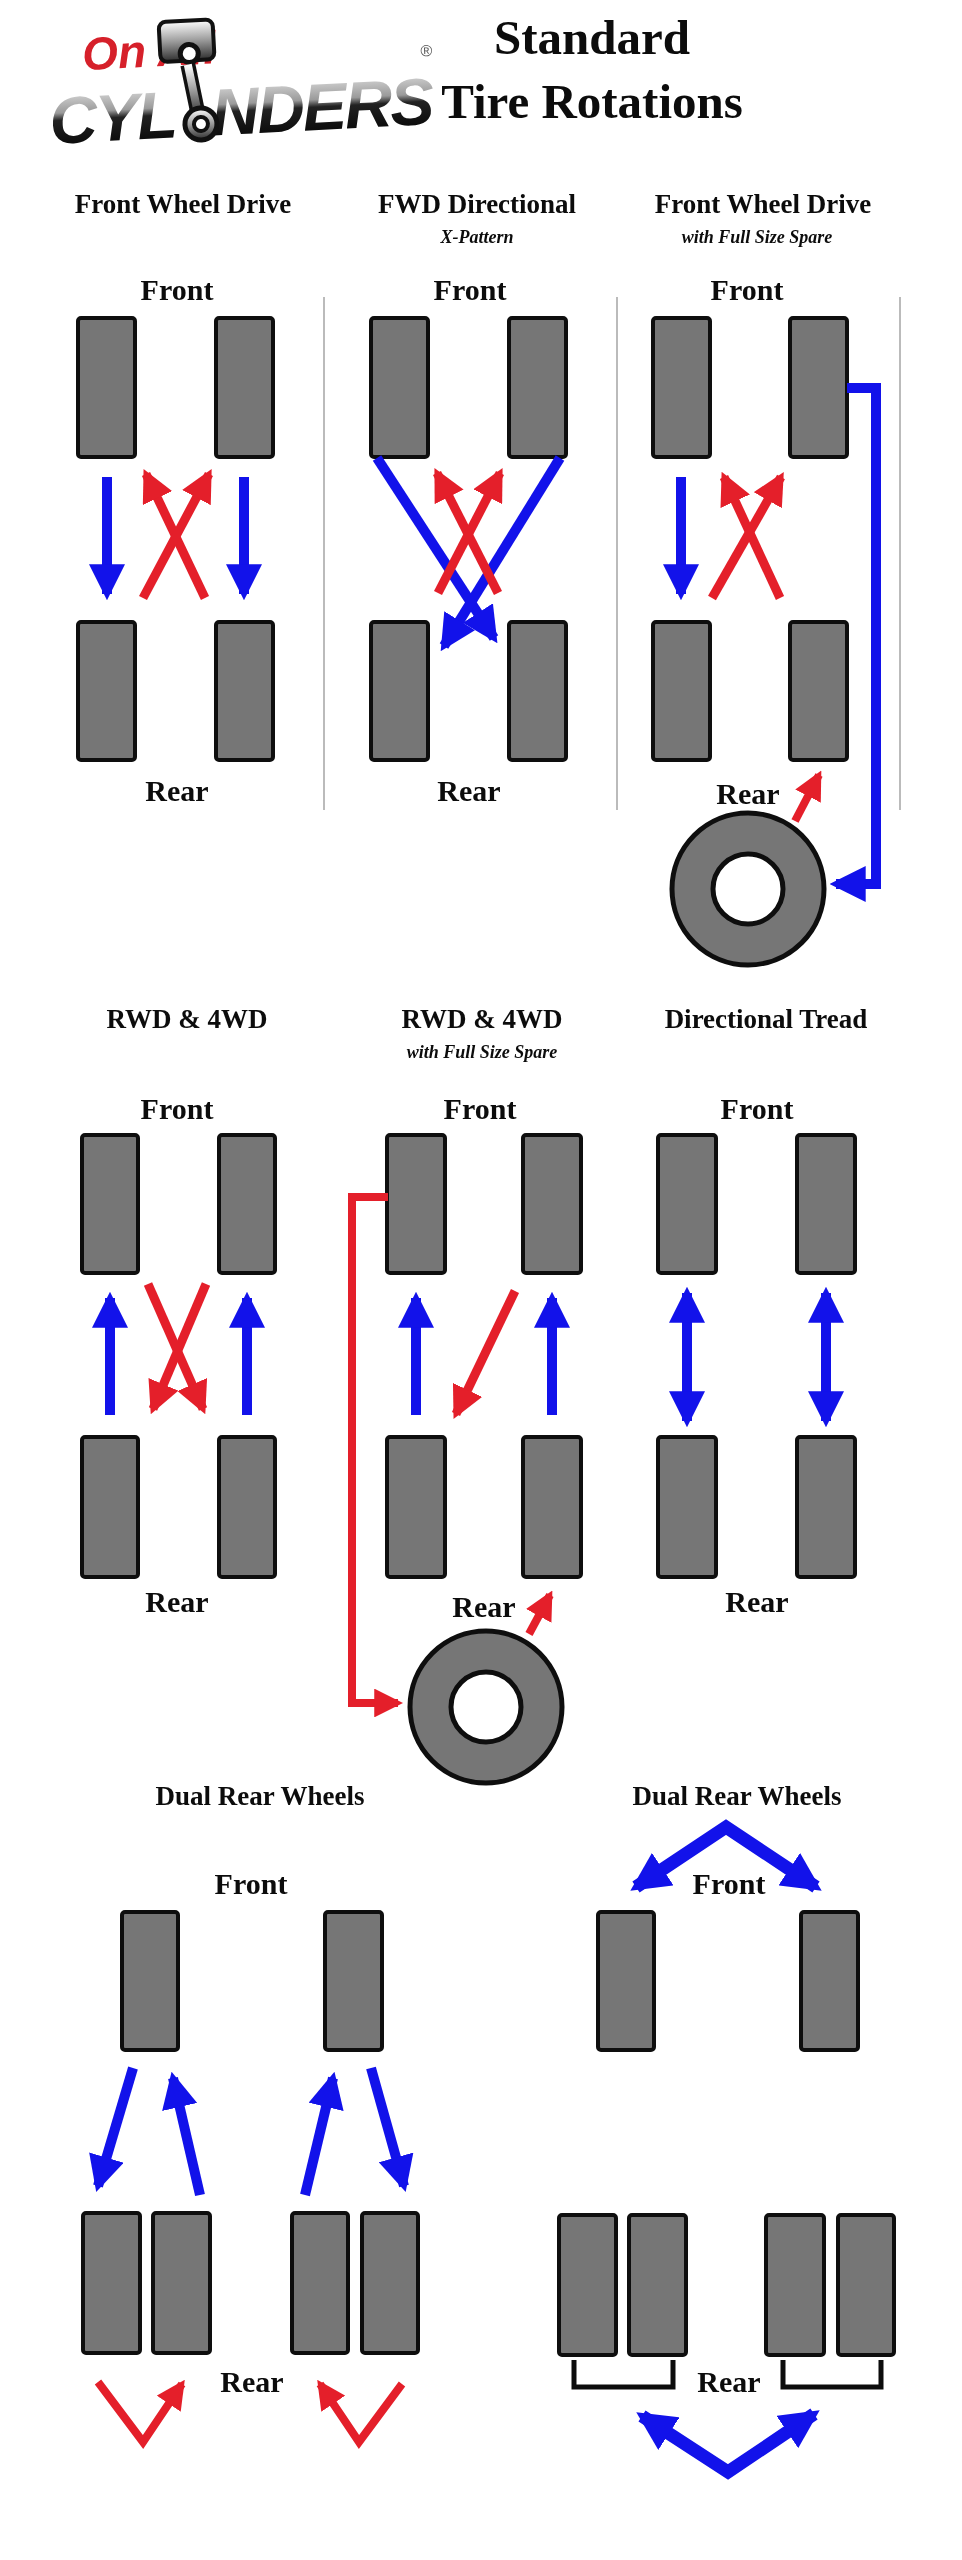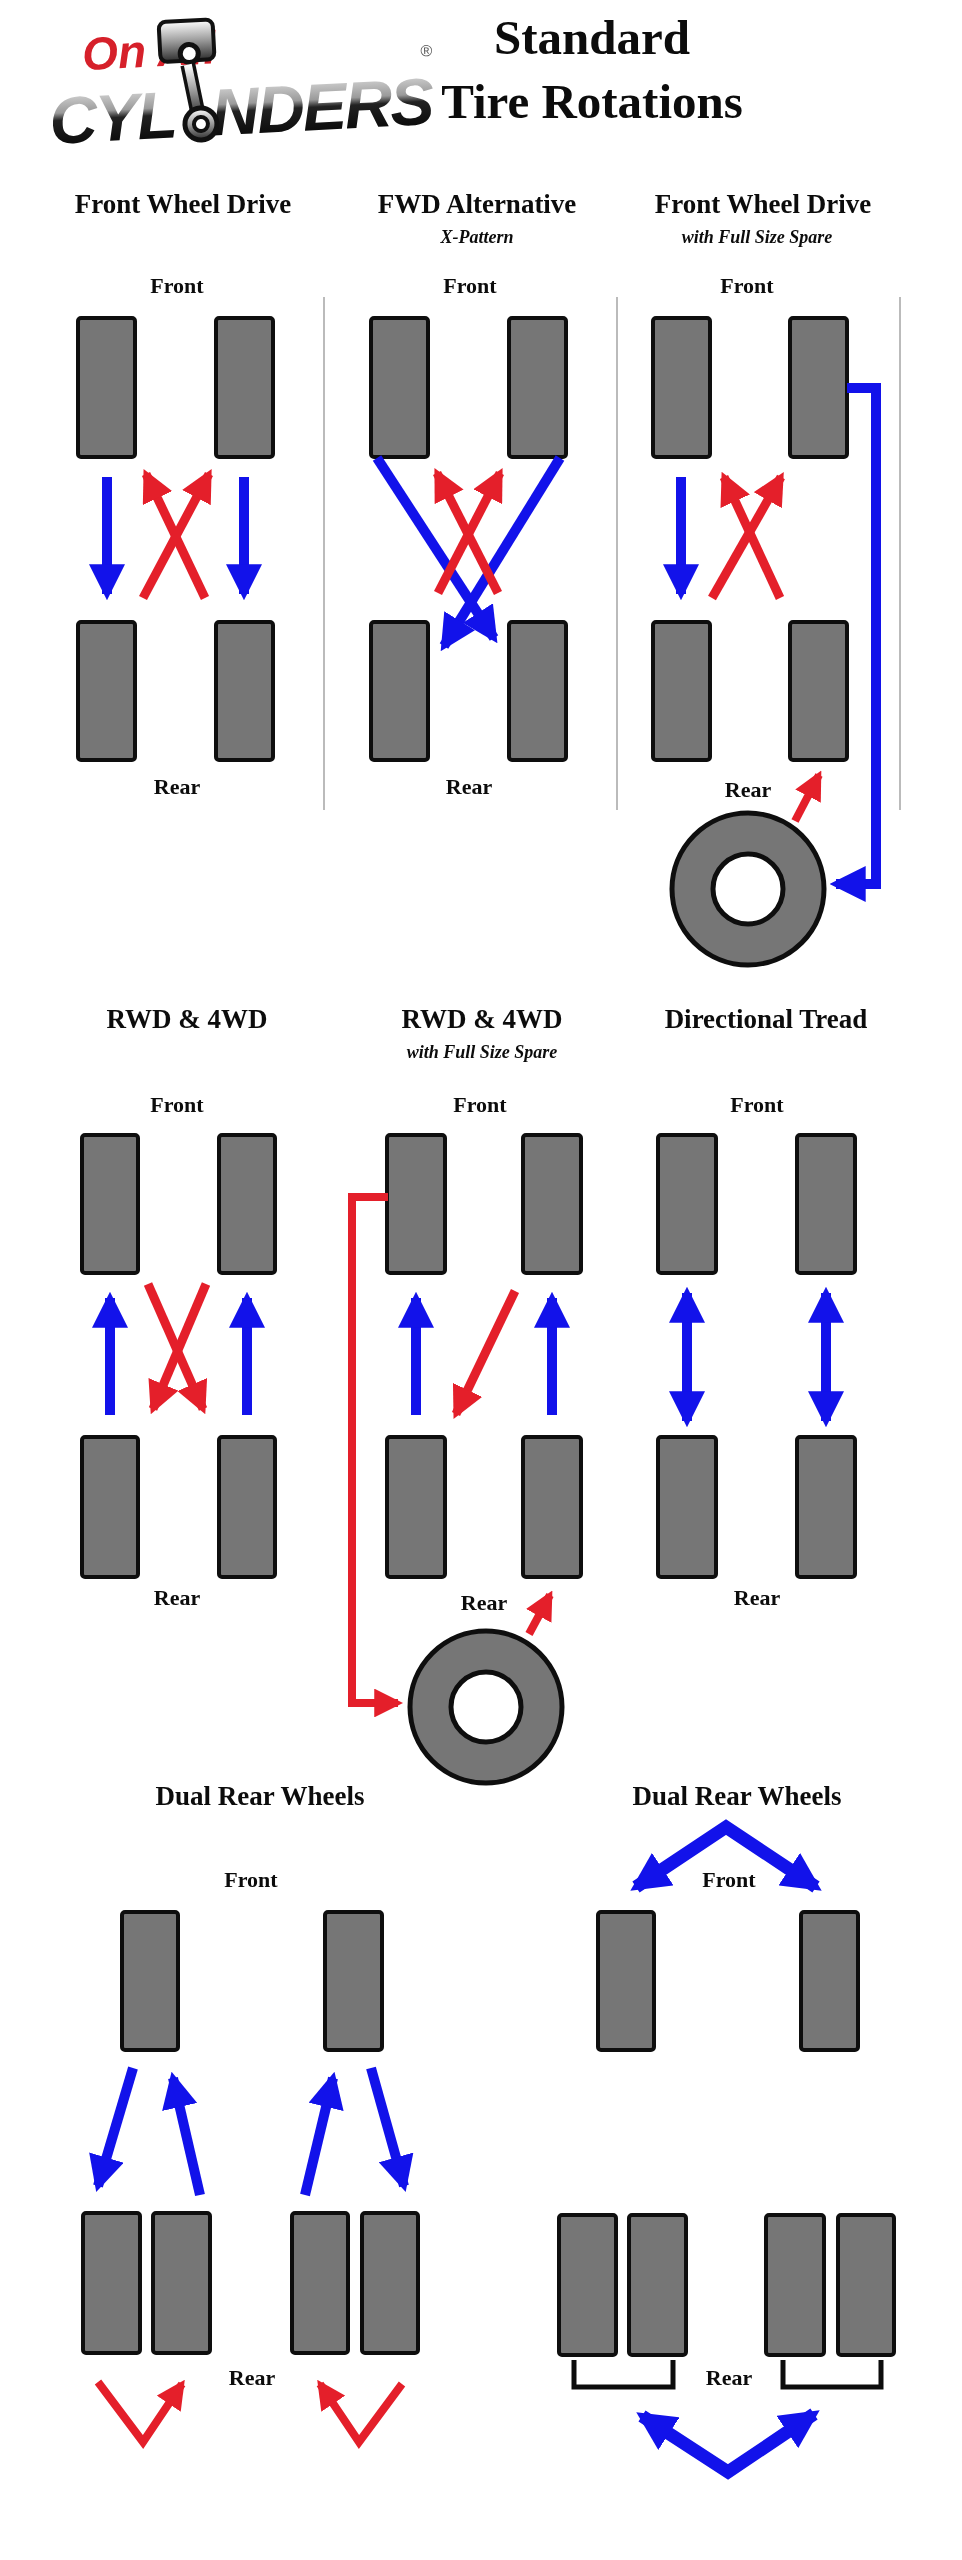--- a/index.html
+++ b/index.html
@@ -3,21 +3,21 @@
 <meta charset="utf-8">
 <style>
   html,body{margin:0;padding:0;background:#fff;}
   #canvas{position:relative;width:962px;height:2560px;background:#fff;overflow:hidden;
           font-family:"Liberation Serif","DejaVu Serif",serif;}
   .lbl{position:absolute;transform:translateX(-50%);white-space:nowrap;color:#0c0c0c;
        font-weight:bold;text-align:center;line-height:1.05;}
   .page-title{font-size:49px;}
   .panel-title{font-size:27px;text-align:center;}
   .panel-sub{font-size:18px;font-style:italic;}
-  .axis{font-size:22px;}
+  .axis{font-size:30px;}
   .footer{font-size:38px;}
   #gfx{position:absolute;left:0;top:0;}
   .tire{fill:var(--tire-gray,#767676);stroke:var(--tire-border,#0e0e0e);stroke-width:4;}
   .donut-outer{fill:var(--tire-gray,#767676);stroke:var(--tire-border,#0e0e0e);stroke-width:5;}
   .donut-inner{fill:#ffffff;stroke:var(--tire-border,#0e0e0e);stroke-width:5;}
   .shaft-b{stroke:var(--arrow-blue,#1212ea);fill:none;}
   .shaft-r{stroke:var(--arrow-red,#e41f2a);fill:none;}
   .head-b{fill:var(--arrow-blue,#1212ea);}
   .head-r{fill:var(--arrow-red,#e41f2a);}
   .sw8{stroke-width:8;} .sw9{stroke-width:9;} .sw10{stroke-width:10;} .sw13{stroke-width:13;}
@@ -61,21 +61,21 @@
         <circle cx="175" cy="116" r="16" fill="url(#silver)" stroke="#111" stroke-width="5"></circle>
         <circle cx="175" cy="116" r="7" fill="#fff" stroke="#111" stroke-width="4"></circle>
       </g>
     </g>
   </svg>
 
   <div class="lbl page-title" style="left:592px;top:76px;">Tire Rotations</div>
   <div class="lbl page-title" style="left:592px;top:12px;">Standard</div>
 
   <div class="lbl panel-title" style="left:183px;top:190px;">Front Wheel Drive</div>
-  <div class="lbl panel-title" style="left:477px;top:190px;">FWD Alternative</div>
+  <div class="lbl panel-title" style="left:477px;top:190px;">FWD Directional</div>
   <div class="lbl panel-sub" style="left:477px;top:228px;">X-Pattern</div>
   <div class="lbl panel-title" style="left:763px;top:190px;">Front Wheel Drive</div>
   <div class="lbl panel-sub" style="left:757px;top:228px;">with Full Size Spare</div>
 
   <div class="lbl axis" style="left:177px;top:274px;">Front</div>
   <div class="lbl axis" style="left:470px;top:274px;">Front</div>
   <div class="lbl axis" style="left:747px;top:274px;">Front</div>
   <div class="lbl axis" style="left:177px;top:775px;">Rear</div>
   <div class="lbl axis" style="left:469px;top:775px;">Rear</div>
   <div class="lbl axis" style="left:748px;top:778px;">Rear</div>

